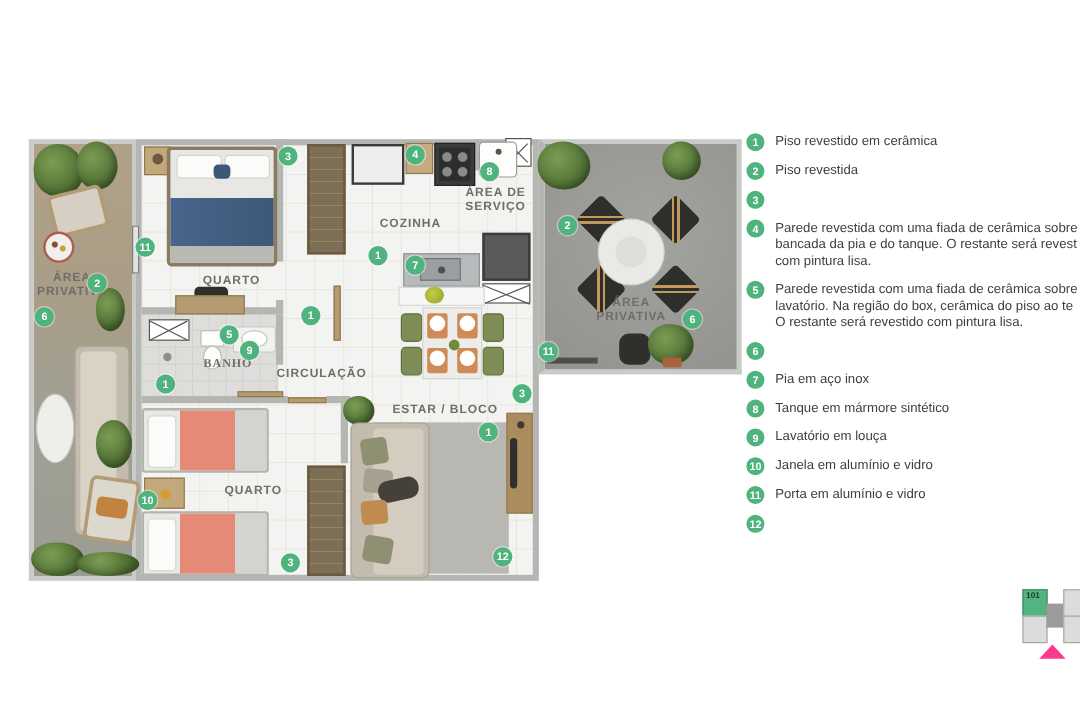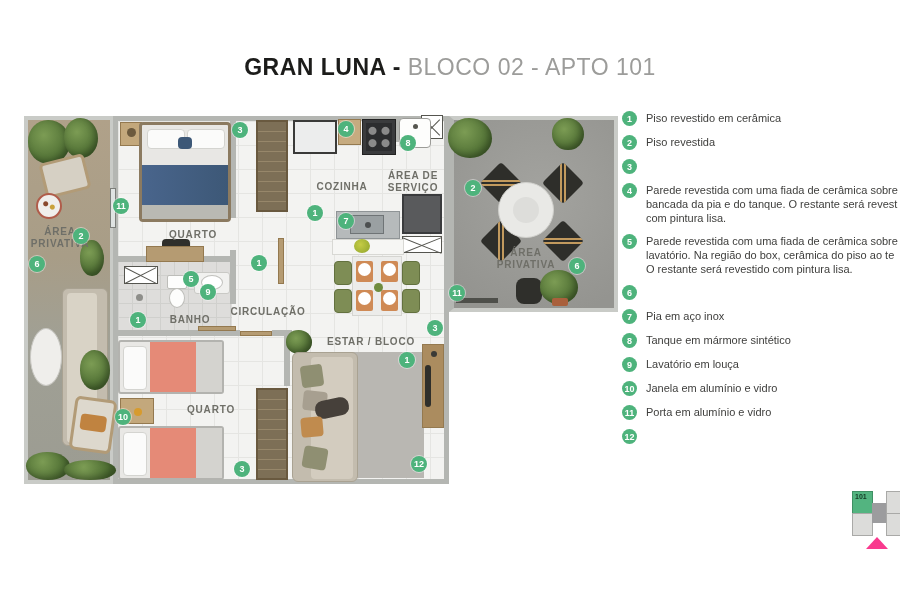--- a/index.html
+++ b/index.html
@@ -81,21 +81,20 @@
             font-weight:700;padding:1px 0 0 2px;}
   .kp-conn{position:absolute;background:#9c9c9e;}
   .kp-tri{position:absolute;width:0;height:0;border-left:11px solid transparent;
           border-right:11px solid transparent;border-bottom:12px solid #f93a8e;}
 </style>
 </head>
 <body>
 
 <div id="stage">
 
-  <div id="title"><span class="brand">GRAN LUNA -</span><span class="rest"> BLOCO 02 - APTO 101</span></div>
 
   <div id="floor-plan">
 
     <div class="abs patio" style="left:24px;top:116px;width:90px;height:368px;"></div>
     <div class="abs unit" style="left:113px;top:116px;width:336px;height:368px;"></div>
     <div class="abs patio-r" style="left:449px;top:116px;width:169px;height:196px;border-left:5px solid #b4b6b2;"></div>
     <div class="abs bath-floor" style="left:118px;top:261px;width:114px;height:70px;"></div>
 
     <div class="abs wall" style="left:230px;top:116px;width:6px;height:102px;"></div>
     <div class="abs wall" style="left:230px;top:250px;width:6px;height:12px;"></div>
@@ -223,24 +222,24 @@
       <div class="abs" style="left:14px;top:14px;width:26px;height:26px;border-radius:50%;background:#ddddda;"></div>
     </div>
     <div class="abs dark" style="left:516px;top:278px;width:26px;height:26px;border-radius:8px;"></div>
     <div class="abs plant" style="left:540px;top:270px;width:38px;height:34px;"></div>
     <div class="abs" style="left:552px;top:298px;width:16px;height:8px;background:#a9603c;border-radius:2px;"></div>
 
   <div class="room-label" style="left: 60px; top: 238px;">ÁREA
 PRIVATIVA</div>
       <div class="room-label" style="left: 193px; top: 235px;">QUARTO</div>
       <div class="room-label" style="left: 342px; top: 187px;">COZINHA</div>
-      <div class="room-label" style="left: 413px; top: 182px;">ÁREA DE
+      <div class="room-label" style="left: 413px; top: 167px;">ÁREA DE
 SERVIÇO</div>
       <div class="room-label" style="left: 268px; top: 312px;">CIRCULAÇÃO</div>
-      <div class="room-label" style="left: 190px; top: 320px;">BANHO</div>
+      <div class="room-label" style="left: 190px; top: 304px; font-family: Liberation Serif, serif;">BANHO</div>
       <div class="room-label" style="left: 211px; top: 410px;">QUARTO</div>
       <div class="room-label" style="left: 371px; top: 342px;">ESTAR / BLOCO</div>
       <div class="room-label" style="left: 526px; top: 259px;">ÁREA
 PRIVATIVA</div>
       <div class="marker" style="left: 240px; top: 130px;">3</div>
       <div class="marker" style="left: 346px; top: 129px;">4</div>
       <div class="marker" style="left: 408px; top: 143px;">8</div>
       <div class="marker" style="left: 473px; top: 188px;">2</div>
       <div class="marker" style="left: 121px; top: 206px;">11</div>
       <div class="marker" style="left: 315px; top: 213px;">1</div>

